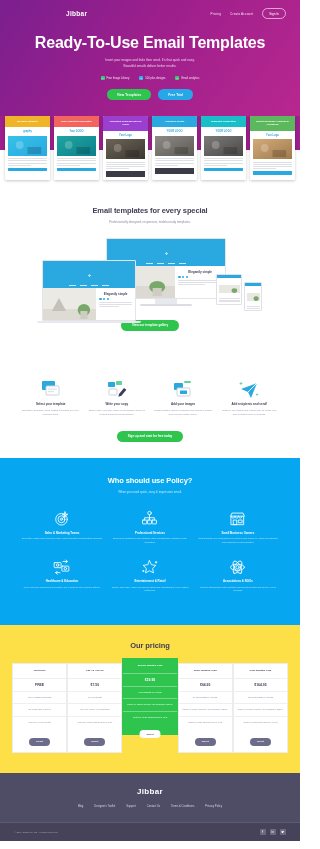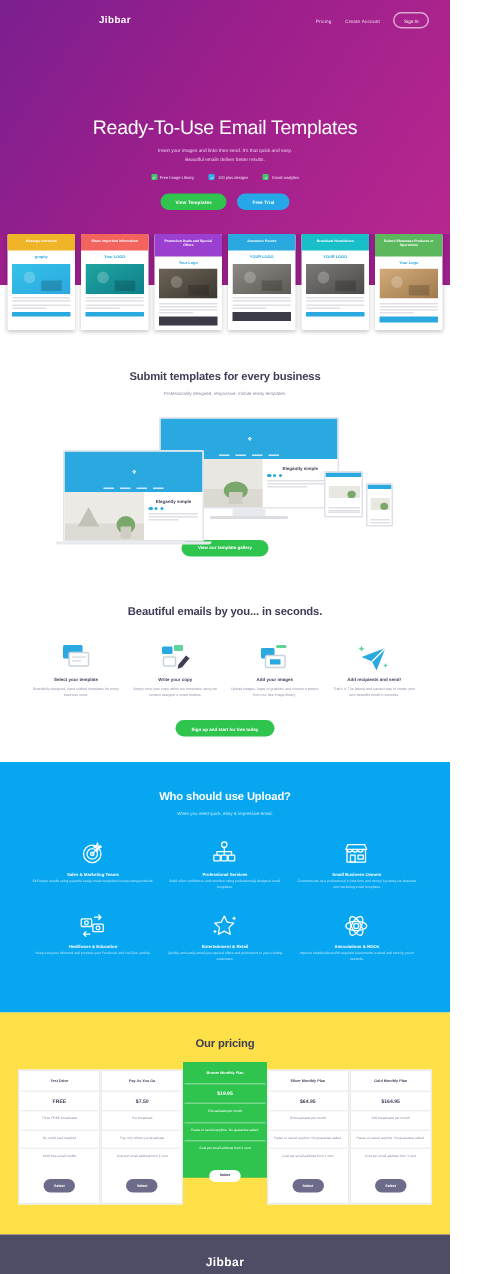--- a/index.html
+++ b/index.html
@@ -40,25 +40,24 @@
   .nav-signin {
     font-size: 3.1px;
     color: #fff;
     border: .5px solid rgba(255,255,255,.6);
     border-radius: 7px;
     padding: 2.2px 6px;
   }
 
   .hero-inner { text-align: center; padding: 14px 20px 0; }
   .hero-title {
-    font-size: 13px;
-    font-weight: normal;
+    font-size: 16px;
+    font-weight: bold;
     color: #fff;
     letter-spacing: -.2px;
-    margin-top: 43px;
   }
   .hero-sub {
     margin-top: 6px;
     font-size: 3.2px;
     line-height: 1.75;
     color: #eecef0;
   }
   .hero-badges {
     margin-top: 7px;
     display: flex;
@@ -543,21 +542,21 @@
             <div class="ln"></div>
             <div class="ln s"></div>
           </div>
           <div class="card-cta"></div>
         </div>
       </div>
     </div>
 </div>
 
 <div class="section">
-  <div class="sec-title">Submit templates for every business</div>
+  <div class="sec-title">Email templates for every special</div>
   <div class="sec-sub">Professionally designed, responsive, mobile-ready templates.</div>
 
   <div class="devices">
 
     <div class="dev-monitor">
       <div class="dev-screen">
         <div class="dev-bar">
           <svg class="dev-dot" viewBox="0 0 10 10">
             <circle cx="5" cy="2.5" r="1.8" fill="#fff"></circle>
               <circle cx="5" cy="7.5" r="1.8" fill="#fff"></circle>
@@ -660,21 +659,20 @@
           <div class="mini-ln"></div><div class="mini-ln"></div>
         </div>
       </div>
     </div>
   </div>
 
   <button class="btn-wide">View our template gallery</button>
 </div>
 
 <div class="section">
-  <div class="sec-title">Beautiful emails by you... in seconds.</div>
   <div class="steps" id="steps-row">
       <div class="step">
         <div class="step-ic">
           <svg viewBox="0 0 22 20">
             <rect x="2" y="3" width="13" height="9" rx="1" fill="#2aa8e0"></rect>
             <rect x="6" y="8" width="13" height="9" rx="1" fill="#fff" stroke="#c9d3dc"></rect>
             <rect x="8" y="10.5" width="9" height="1.2" fill="#dbe3ea"></rect>
             <rect x="8" y="13" width="6" height="1.2" fill="#dbe3ea"></rect>
           </svg>
         </div>
@@ -715,21 +713,21 @@
           </svg>
         </div>
         <div class="step-t">Add recipients and send!</div>
         <div class="step-d">That's it. The fastest and easiest way to create your own beautiful email in seconds.</div>
       </div>
     </div>
   <button class="btn-wide">Sign up and start for free today</button>
 </div>
 
 <div class="blue">
-  <div class="sec-title">Who should use Upload?</div>
+  <div class="sec-title">Who should use Policy?</div>
   <div class="sec-sub">When you need quick, easy &amp; impressive email.</div>
   <div class="aud-grid" id="aud-grid">
       <div class="aud">
         <div class="aud-ic">
           <svg viewBox="0 0 22 22" fill="none" stroke="#fff" stroke-width="1.1" stroke-linecap="round" stroke-linejoin="round">
             <circle cx="11" cy="12" r="7.5"></circle>
             <circle cx="11" cy="12" r="4.5"></circle>
             <circle cx="11" cy="12" r="1.5"></circle>
             <path d="M11 12l7-7M15.5 2.5l.7 2.8 2.8.7-2.8.7-.7 2.8-.7-2.8-2.8-.7 2.8-.7z"></path>
           </svg>

